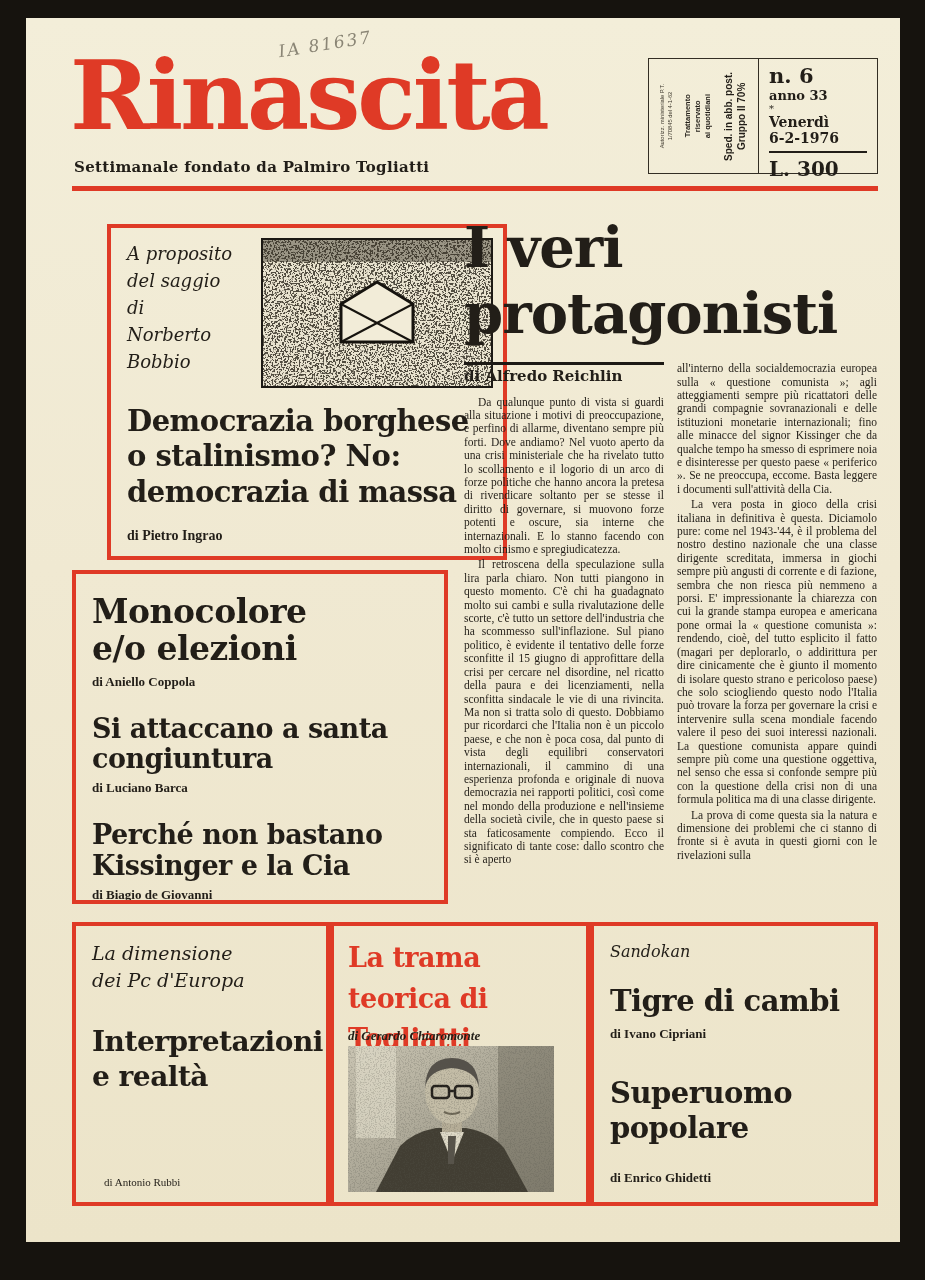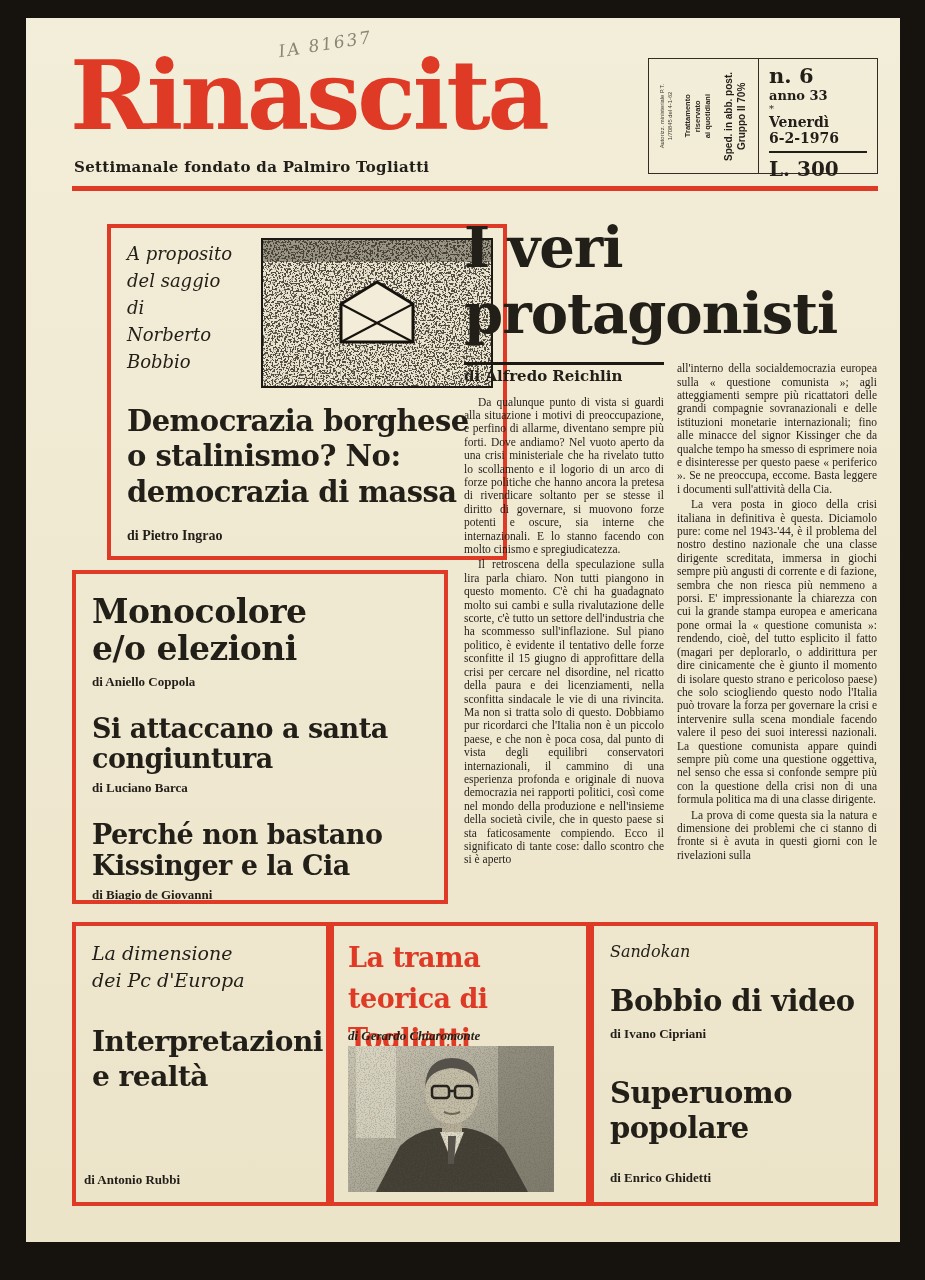--- a/index.html
+++ b/index.html
@@ -68,21 +68,21 @@
   .col p.no-indent { text-indent:0; }
 
   
   .box-a { left:46px;  top:904px; width:258px; height:284px; }
   .box-b { left:304px; top:904px; width:260px; height:284px; }
   .box-c { left:564px; top:904px; width:288px; height:284px; }
   .ba-kicker { position:absolute; left:16px; top:14px; font-family:"DejaVu Serif",serif;
     font-style:italic; font-size:19px; line-height:1.4; white-space:pre-line; }
   .ba-title { position:absolute; left:16px; top:98px; font-family:"DejaVu Serif",serif;
     font-weight:bold; font-size:28px; line-height:1.25; white-space:pre-line; letter-spacing:-0.5px; }
-  .ba-byline { position:absolute; left:8px; bottom:14px; font-weight:bold; font-size:13px; }
+  .ba-byline { position:absolute; left:28px; bottom:14px; font-weight:normal; font-size:11px; }
   .bb-title { position:absolute; left:14px; top:12px; color:var(--red); font-family:"DejaVu Serif",serif;
     font-weight:bold; font-size:27px; line-height:1.5; white-space:pre-line; letter-spacing:-0.5px; }
   .bb-byline { position:absolute; left:14px; top:102px; font-weight:bold; font-style:italic; font-size:13px; }
   .bb-photo { position:absolute; left:14px; bottom:10px; width:206px; height:146px; }
   .bc-kicker { position:absolute; left:16px; top:16px; font-family:"DejaVu Serif",serif;
     font-style:italic; font-size:16px; }
   .bc-title1 { position:absolute; left:16px; top:58px; font-family:"DejaVu Serif",serif;
     font-weight:bold; font-size:29px; letter-spacing:-0.5px; }
   .bc-byline1 { position:absolute; left:16px; top:100px; font-weight:bold; font-size:13px; }
   .bc-title2 { position:absolute; left:16px; top:150px; font-family:"DejaVu Serif",serif;
@@ -222,21 +222,21 @@
         <rect x="84" y="40" width="17" height="12" rx="3" fill="none" stroke="#24211c" stroke-width="2.5"></rect>
         <rect x="107" y="40" width="17" height="12" rx="3" fill="none" stroke="#24211c" stroke-width="2.5"></rect>
         <line x1="101" y1="45" x2="107" y2="45" stroke="#24211c" stroke-width="2.5"></line>
         <path d="M96,66 Q104,70 112,66" stroke="#6e6857" stroke-width="2" fill="none"></path>
         <rect width="206" height="146" filter="url(#pgrain)" opacity="0.2"></rect>
       </svg>
     </div>
 
     <div class="rbox box-c">
       <div class="bc-kicker">Sandokan</div>
-      <div class="bc-title1">Bobbio di video</div>
+      <div class="bc-title1">Tigre di cambi</div>
       <div class="bc-byline1">di Ivano Cipriani</div>
       <div class="bc-title2">Superuomo
 popolare</div>
       <div class="bc-byline2">di Enrico Ghidetti</div>
     </div>
 
   </div>
 </div>
 
 </body></html>

